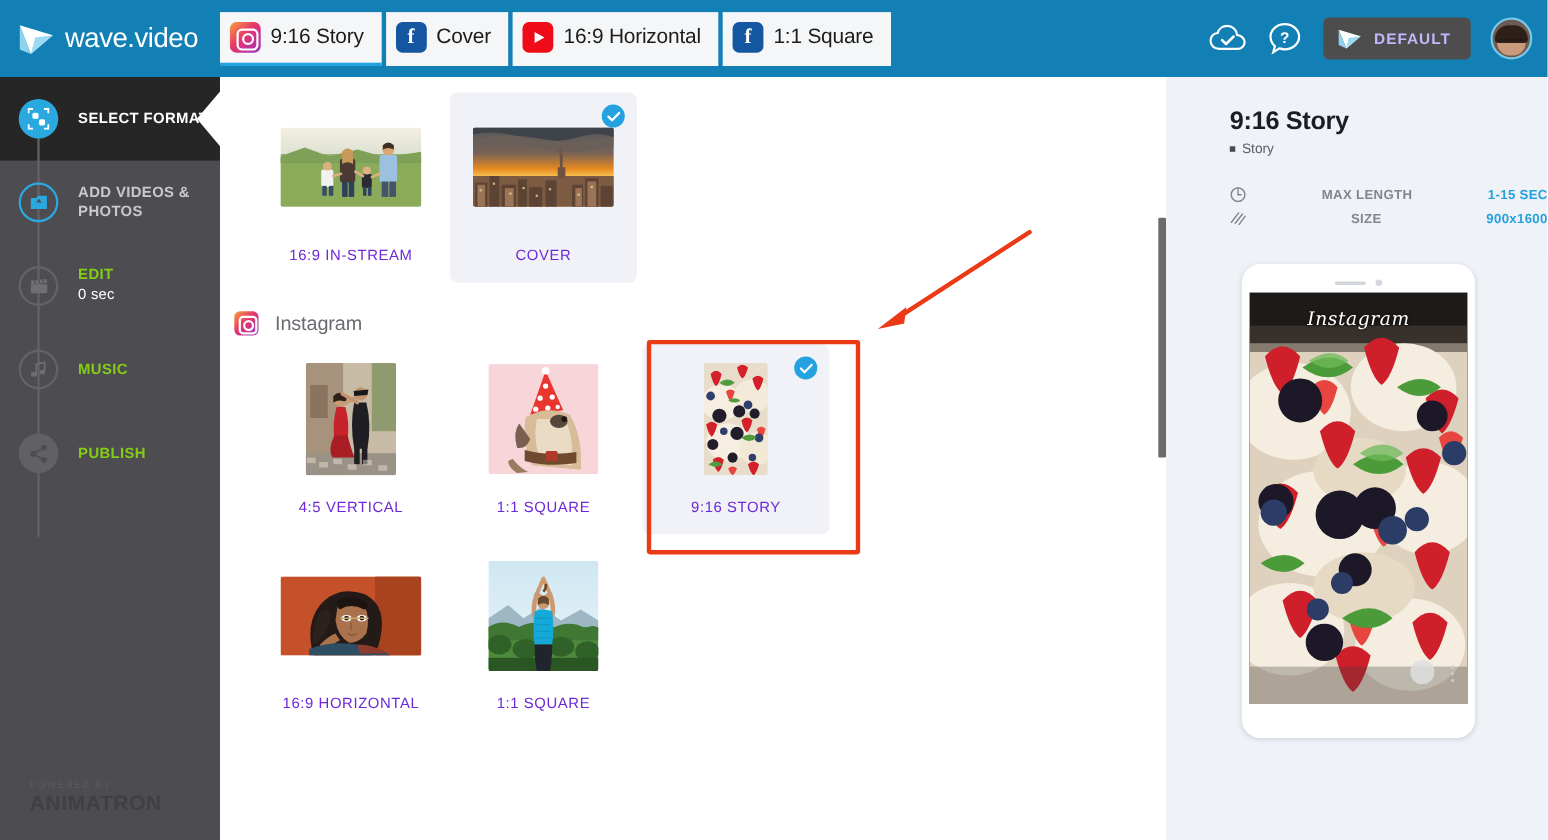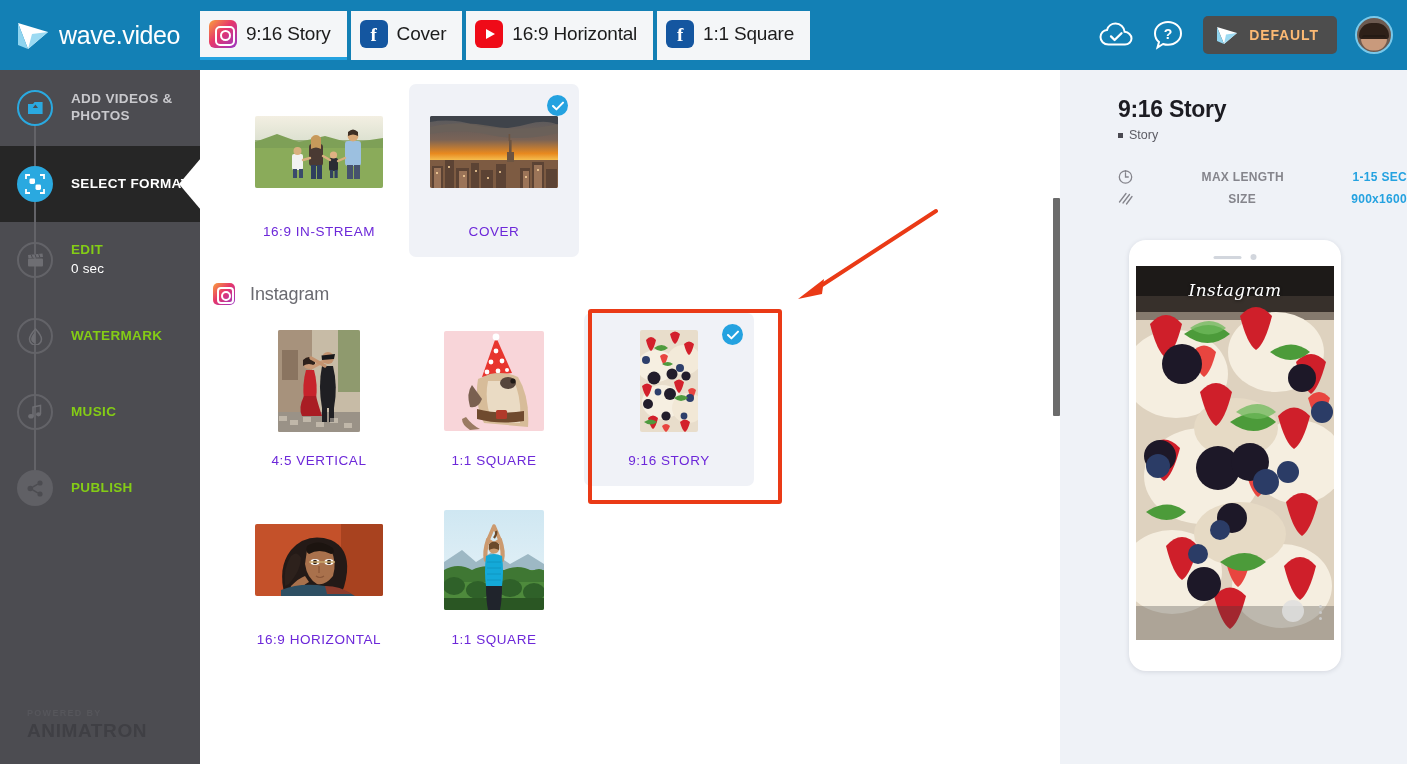--- a/index.html
+++ b/index.html
@@ -76,21 +76,21 @@
   }
   .hdr-icon-btn {
     width: 34px; height: 34px; cursor: pointer; display: flex;
     align-items: center; justify-content: center;
   }
   .default-btn {
     height: 38px; background: #4d4d4d; border-radius: 5px; display: flex;
     align-items: center; gap: 11px; padding: 0 18px 0 13px; cursor: pointer;
   }
   .default-btn-label {
-    color: #fdba74; font-size: 14px; font-weight: bold; letter-spacing: 0.9px;
+    color: #c4b5fd; font-size: 14px; font-weight: bold; letter-spacing: 0.9px;
   }
   .avatar {
     width: 38px; height: 38px; border-radius: 50%; border: 2px solid #79c8ea;
     background: #6d5a50; overflow: hidden; cursor: pointer; position: relative;
   }
   .avatar-face {
     position: absolute; left: 50%; top: 56%; transform: translate(-50%,-50%);
     width: 26px; height: 27px; border-radius: 48% 48% 44% 44%;
     background: #c99a7c;
   }
@@ -322,70 +322,59 @@
         <span class="avatar-hair"></span>
         <span class="avatar-glass"></span>
       </div>
     </div>
   </div>
 
   <div class="sidebar">
     <div class="steps">
       <div class="connector" style="top:54px;height:364px;"></div>
 
-      <div class="step">
-        <span class="step-dot ring">
-          <svg width="17" height="15" viewBox="0 0 17 15">
-            <path d="M1 13 V3 H6 L7.6 1 H15.6 V13 Z" fill="#2aa9e0"></path>
-            <path d="M8.4 11 V7 H5.8 L8.4 3.6 L11 7 H8.4 Z" fill="#4c4c51"></path>
-          </svg>
-        </span>
-        <span class="step-text">
-          <span class="step-title lit" style="display:block;">ADD VIDEOS &amp; PHOTOS</span>
-        </span>
-      </div>
-
       <div class="step active">
         <span class="step-dot fill">
           <svg width="20" height="20" viewBox="0 0 20 20">
             <path d="M1 5 V1 H5 M15 1 H19 V5 M19 15 V19 H15 M5 19 H1 V15" fill="none" stroke="#fff" stroke-width="1.8"></path>
             <rect x="4.5" y="4.5" width="5.5" height="5.5" rx="1.4" fill="#fff"></rect>
             <rect x="10.5" y="10.5" width="5.5" height="5.5" rx="1.4" fill="#fff"></rect>
           </svg>
         </span>
         <span class="step-text">
           <span class="step-title" style="display:block;">SELECT FORMATS</span>
         </span>
       </div>
 
       <div class="step">
+        <span class="step-dot ring">
+          <svg width="17" height="15" viewBox="0 0 17 15">
+            <path d="M1 13 V3 H6 L7.6 1 H15.6 V13 Z" fill="#2aa9e0"></path>
+            <path d="M8.4 11 V7 H5.8 L8.4 3.6 L11 7 H8.4 Z" fill="#4c4c51"></path>
+          </svg>
+        </span>
+        <span class="step-text">
+          <span class="step-title lit" style="display:block;">ADD VIDEOS &amp; PHOTOS</span>
+        </span>
+      </div>
+
+      <div class="step">
         <span class="step-dot dim">
           <svg width="17" height="15" viewBox="0 0 17 15">
             <rect x="1" y="5.5" width="15" height="8" rx="1" fill="#6e6e73"></rect>
             <path d="M1 2 L15.5 0.6 L16 4 L1.4 5.3 Z" fill="#6e6e73"></path>
             <path d="M4.3 1.8 L5.4 4.9 M8 1.4 L9.1 4.6 M11.7 1.1 L12.8 4.2" stroke="#4c4c51" stroke-width="1"></path>
           </svg>
         </span>
         <span class="step-text">
           <span class="step-title" style="display:block;">EDIT</span>
           <span class="step-sub">0 sec</span>
         </span>
       </div>
 
-      <div class="step">
-        <span class="step-dot dim">
-          <svg width="15" height="17" viewBox="0 0 15 17">
-            <path d="M7.5 1 C7.5 1 1.5 7.5 1.5 11 A6 6 0 0 0 13.5 11 C13.5 7.5 7.5 1 7.5 1 Z" fill="none" stroke="#6e6e73" stroke-width="1.5"></path>
-            <path d="M7.5 3.2 C7.5 3.2 3.1 8.1 3.1 11 A4.4 4.4 0 0 0 7.5 15.4 Z" fill="#6e6e73"></path>
-          </svg>
-        </span>
-        <span class="step-text">
-          <span class="step-title" style="display:block;">WATERMARK</span>
-        </span>
-      </div>
 
       <div class="step">
         <span class="step-dot dim">
           <svg width="16" height="16" viewBox="0 0 16 16">
             <path d="M6 12 V3 L13.5 1.4 V10" fill="none" stroke="#6e6e73" stroke-width="1.5"></path>
             <ellipse cx="4" cy="12.3" rx="2.8" ry="2.3" fill="#6e6e73"></ellipse>
             <ellipse cx="11.5" cy="10.3" rx="2.5" ry="2.1" fill="#6e6e73"></ellipse>
           </svg>
         </span>
         <span class="step-text">

